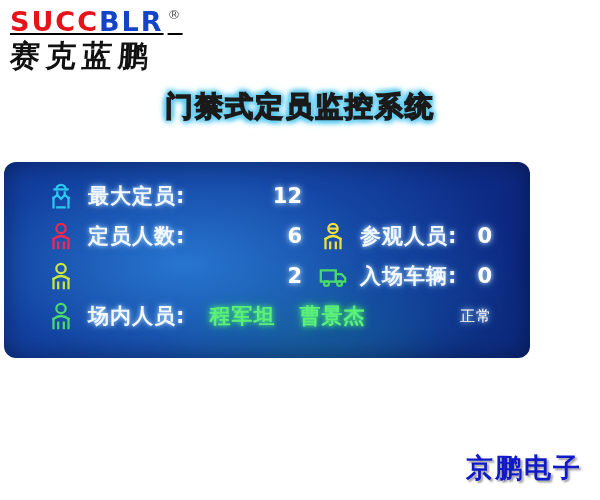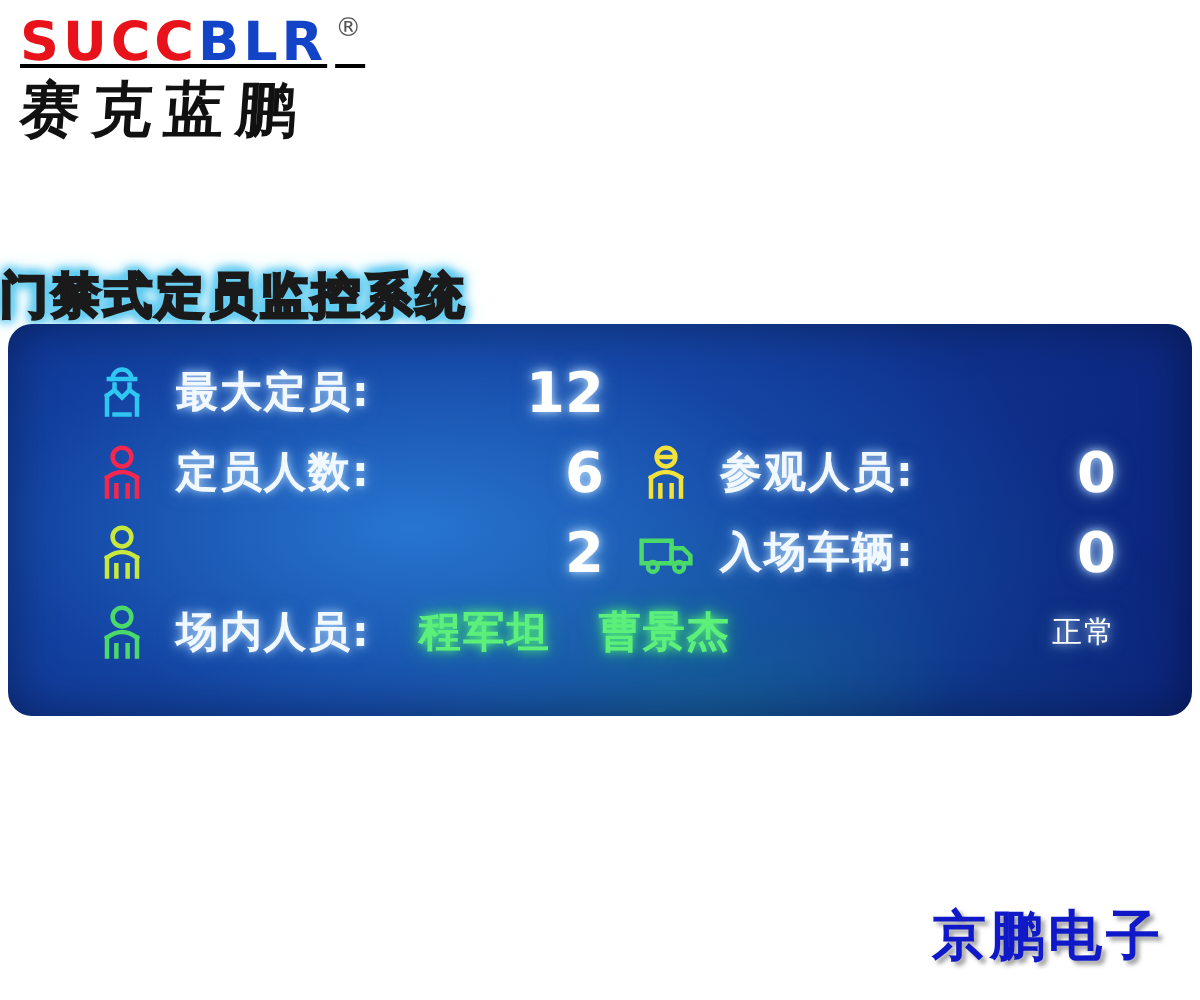--- a/index.html
+++ b/index.html
@@ -56,44 +56,44 @@
     transform: skewX(-4deg);
     transform-origin: left center;
   }
 
   
   .page-title {
     position: absolute;
     top: 88px;
     left: 0;
     width: 600px;
-    font-family: "DejaVu Sans", "Liberation Sans", sans-serif;
-    font-weight: bold;
-    font-size: 24px;
+    text-align: center;
+    font-family: "DejaVu Sans", "Liberation Sans", sans-serif;
+    font-weight: bold;
+    font-size: 28px;
     letter-spacing: 2px;
     color: #ffffff;
     white-space: nowrap;
     -webkit-text-stroke: 1.5px #1a1a1a;
     text-shadow:
        0 0 3px #7fd8f5,
        0 0 6px #67cef2,
        0 0 10px #49c3ee,
        2px 2px 5px #49c3ee,
       -2px 2px 5px #49c3ee,
        2px -2px 5px #49c3ee,
       -2px -2px 5px #49c3ee;
-    margin-top: 44px;
   }
 
   
   .led-panel {
     position: absolute;
     left: 4px;
     top: 162px;
-    width: 592px;
+    width: 526px;
     height: 196px;
     border-radius: 12px;
     background:
       radial-gradient(ellipse 430px 200px at 34% 52%, rgba(40,120,210,0.95) 0%, rgba(22,78,176,0.55) 48%, rgba(12,46,140,0.15) 78%, rgba(8,32,120,0) 100%),
       radial-gradient(ellipse 260px 150px at 56% 88%, rgba(26,150,120,0.55) 0%, rgba(20,110,140,0.15) 55%, rgba(10,40,130,0) 100%),
       linear-gradient(100deg, #0d2f8e 0%, #10368f 18%, #15409c 42%, #10348f 70%, #0b2379 100%);
     box-shadow: inset 0 0 24px rgba(0,0,0,0.35);
     overflow: hidden;
   }
   .led-inner {
@@ -140,21 +140,21 @@
     font-size: 21px;
     letter-spacing: 1px;
     color: #f2f8ff;
     white-space: nowrap;
     text-shadow: 0 0 4px rgba(190,225,255,0.85), 0 0 9px rgba(140,200,255,0.5);
   }
   .val {
     margin-left: auto;
     font-family: "DejaVu Sans", "Liberation Sans", sans-serif;
     font-weight: bold;
-    font-size: 28px;
+    font-size: 21px;
     color: #ffffff;
     padding-right: 16px;
     text-shadow: 0 0 5px rgba(200,230,255,0.9), 0 0 10px rgba(150,205,255,0.55);
     text-align: right;
   }
   .val.right-val { padding-right: 0px; }
 
   .names {
     margin-left: 24px;
     font-family: "DejaVu Sans", "Liberation Sans", sans-serif;

